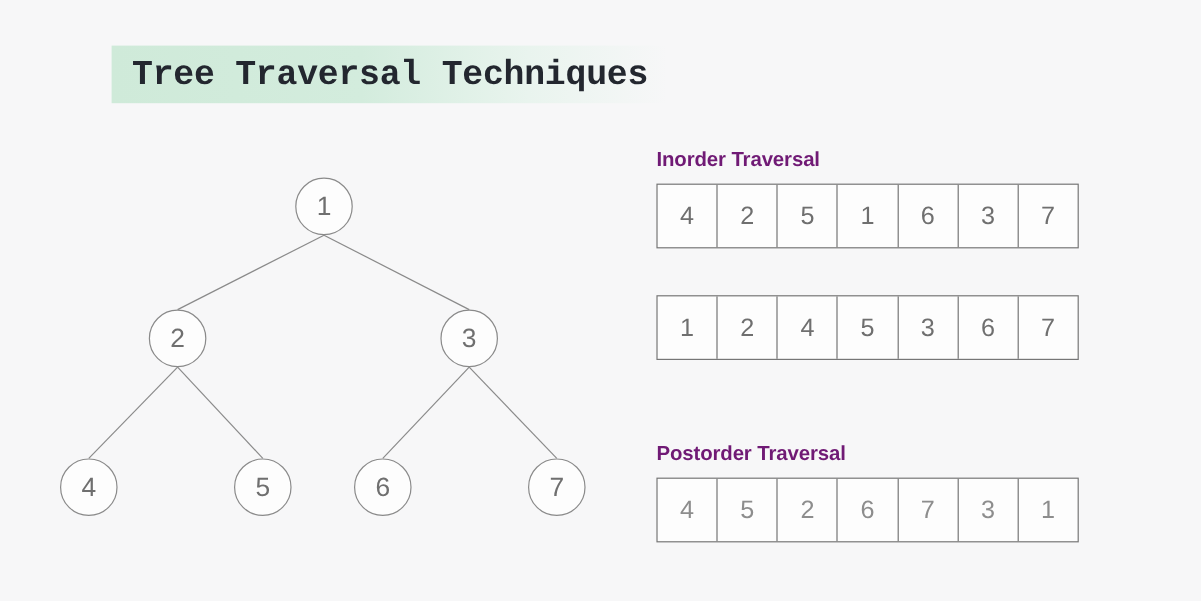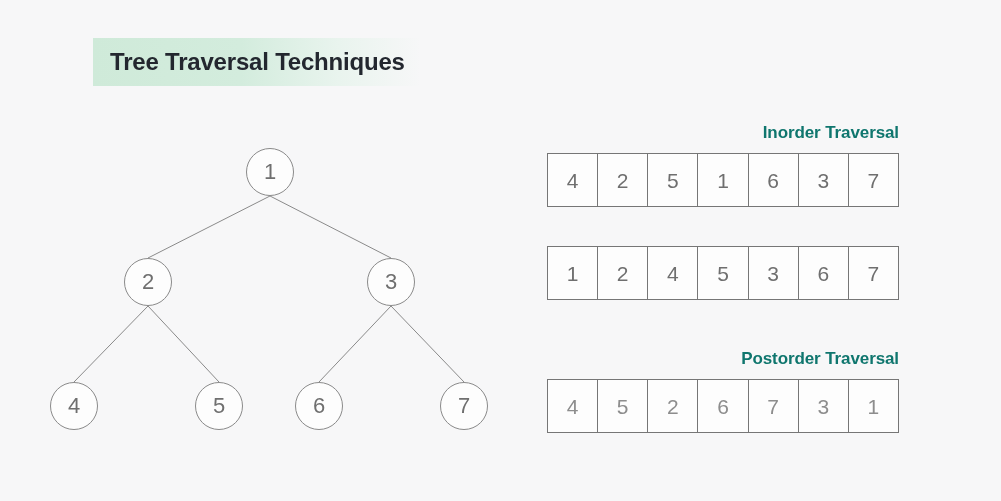--- a/index.html
+++ b/index.html
@@ -26,25 +26,26 @@
     position: absolute;
     left: 93px;
     top: 38px;
     height: 48px;
     display: flex;
     align-items: center;
     padding: 0 16px 0 17px;
     background: linear-gradient(to right, #cfead9 0%, #d3ecdd 45%, #e9f4ee 75%, rgba(247,247,248,0) 100%);
   }
   .title-text {
-    font-size: 24px;
+    font-size: 29px;
     font-weight: bold;
     letter-spacing: -0.2px;
     color: #23272f;
     white-space: nowrap;
+    font-family: Liberation Mono, monospace;
   }
 
   
   .tree {
     position: absolute;
     left: 0;
     top: 0;
     width: 540px;
     height: 501px;
   }
@@ -72,24 +73,24 @@
     font-family: "Liberation Sans", sans-serif;
   }
 
   
   .traversal {
     position: absolute;
     left: 547px;
     width: 352px;
   }
   .traversal-title {
-    text-align: right;
+    text-align: left;
     font-size: 17px;
     font-weight: bold;
-    color: #0f766e;
+    color: #701a75;
     letter-spacing: -0.1px;
     margin-bottom: 10px;
   }
   .cells {
     display: flex;
     border: 1px solid #767676;
     box-sizing: border-box;
     background: #fdfdfd;
     height: 54px;
   }
@@ -104,21 +105,21 @@
   .cell:last-child { border-right: none; }
   .cell-value {
     font-size: 21px;
     color: #6f6f6f;
     line-height: 1;
   }
   .traversal.muted .cell-value { color: #8d8d8d; }
 
   #t-inorder   { top: 123px; }
   #t-preorder  { top: 246px; }
-  #t-postorder { top: 349px; }
+  #t-postorder { top: 368px; }
 </style>
 </head>
 <body>
 
 <div id="page">
 
   <div class="title-wrap">
     <span class="title-text">Tree Traversal Techniques</span>
   </div>
 

